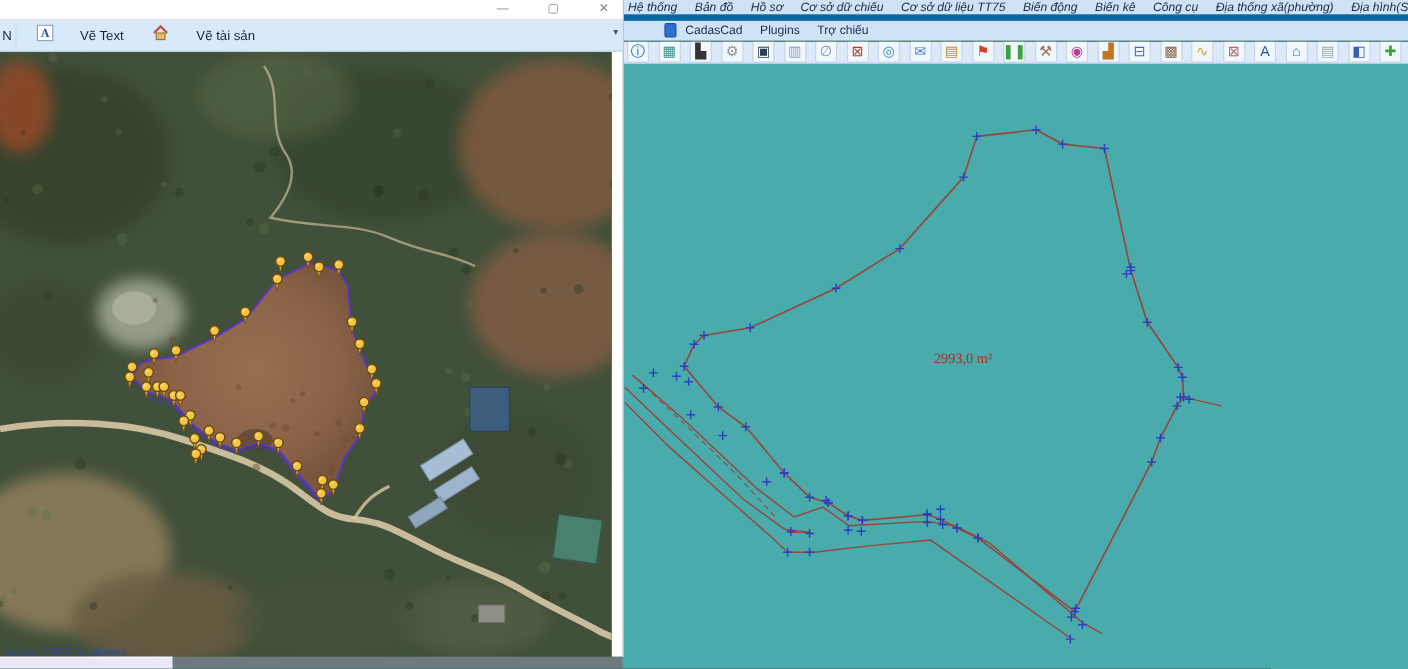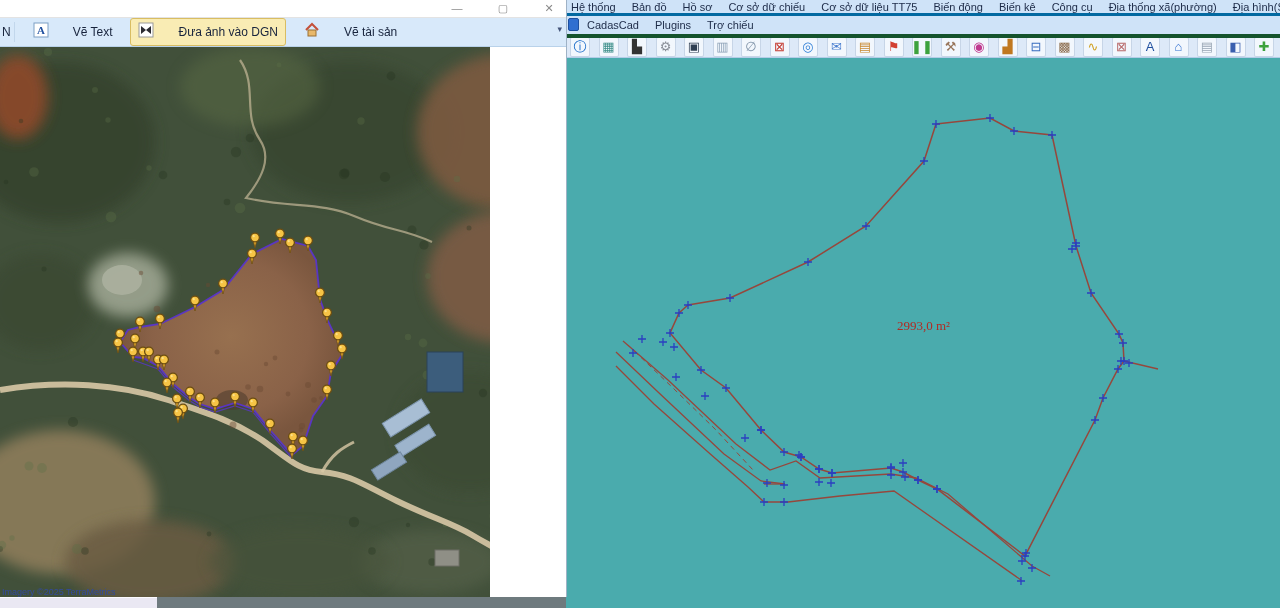--- a/index.html
+++ b/index.html
@@ -2,46 +2,46 @@
 <html><head>
 <meta charset="utf-8">
 <style>
   html,body{margin:0;padding:0;background:#222;}
   #root{position:relative;width:1280px;height:608px;overflow:hidden;
         font-family:"Liberation Sans",sans-serif;background:#4aabad;}
 
   
   #right-app{position:absolute;left:566px;top:0;width:714px;height:608px;z-index:1;display:flex;flex-direction:column;}
   .menu-row{background:#cfe3f8;display:flex;align-items:center;gap:0;white-space:nowrap;overflow:hidden;}
-  #menu-row1{height:15px;border-bottom:3px solid #0369a1;}
-  #menu-row2{height:20px;border-bottom:4px solid #14532d;}
+  #menu-row1{height:15px;border-bottom:6px solid #0369a1;font-style:italic;}
+  #menu-row2{height:20px;border-bottom:1px solid #14532d;padding-left:36px;}
   .menu-item{font-size:11px;color:#1c2a47;padding:0 8px;cursor:default;}
   .menu-item:first-child{padding-left:5px;}
   #cadascad-mini-icon{width:9px;height:11px;background:#2f6fd0;border:1px solid #1c4f9f;margin-left:2px;border-radius:2px;flex:0 0 auto;}
   #right-toolbar{height:22px;background:#dde9f8;border-bottom:1px solid #b5cde8;display:flex;align-items:center;gap:8.5px;padding-left:4px;overflow:hidden;}
   .ricon{width:18px;height:18px;display:flex;align-items:center;justify-content:center;
          font-size:13px;line-height:18px;border:1px solid rgba(120,150,190,.35);border-radius:2px;
          background:#f2f7fd;cursor:pointer;flex:0 0 auto;}
-  #cad-wrap{flex:1;position:relative;margin-left:48px;}
+  #cad-wrap{flex:1;position:relative;}
   #cad-wrap svg{display:block;}
 
   
   #left-window{position:absolute;left:0;top:0;width:566px;height:597px;z-index:2;
                border-right:1px solid #9fb2c6;background:#fff;}
   #left-titlebar{height:17px;background:#ffffff;border-bottom:1px solid #e3e3e3;position:relative;}
   #window-controls{position:absolute;right:6px;top:0;height:17px;display:flex;gap:24px;align-items:center;}
   .win-ctl{width:22px;text-align:center;color:#8a8a8a;font-size:11px;line-height:15px;cursor:pointer;}
   #left-toolbar{height:28px;background:#d8e9fa;border-bottom:1px solid #b9d2ea;display:flex;align-items:center;gap:10px;padding-left:2px;position:relative;}
   .tbtn{display:flex;align-items:center;gap:5px;padding:3px 7px;border:1px solid transparent;border-radius:3px;cursor:pointer;}
   .tbtn.hl{background:#f9ecb4;border-color:#d9bd62;}
   .tbtn-label{font-size:12px;color:#17233c;margin-left:19px;}
   .tbtn .ticon{width:16px;height:16px;display:inline-flex;}
   #tb-partial{font-size:12px;color:#17233c;padding:3px 3px 3px 0;border-right:1px solid #c2d7ec;}
   #tb-caret{position:absolute;right:4px;top:6px;font-size:9px;color:#44557a;cursor:pointer;}
-  #sat-wrap{width:490px;height:552px;overflow:hidden;background:#0369a1;}
+  #sat-wrap{width:556px;height:552px;overflow:hidden;background:#0369a1;}
 
   
   .strip{position:absolute;top:597px;height:11px;z-index:3;}
   #strip-lavender{left:0;width:157px;background:#eae8f3;border-top:1px solid #fbfaff;}
   #strip-mud{left:157px;width:409px;background:#6e7a7e;}
 </style>
 </head>
 <body>
 <div id="root">
 
@@ -180,27 +180,20 @@
     <div id="left-toolbar">
       <span id="tb-partial">N</span>
       <span id="left-toolbar-buttons" style="display:flex;gap:10px;align-items:center;">
           <div class="tbtn">
             <span><svg class="ticon" viewBox="0 0 16 16">
                 <rect x="1" y="1" width="14" height="14" fill="#fff" stroke="#7d9fc4"></rect>
                 <text x="8" y="12" font-size="11" font-family="Liberation Serif,serif" font-weight="bold" fill="#1f4f9f" text-anchor="middle">A</text>
               </svg></span>
             <span class="tbtn-label">Vẽ Text</span>
           </div>
-          <div class="tbtn hl">
-            <span><svg class="ticon" viewBox="0 0 16 16">
-                <rect x="1" y="1" width="14" height="14" fill="#fff" stroke="#9a9a9a"></rect>
-                <path d="M3 4 L8 8 L3 12 Z M13 4 L8 8 L13 12 Z" fill="#2b2b33"></path>
-              </svg></span>
-            <span class="tbtn-label">Đưa ảnh vào DGN</span>
-          </div>
           <div class="tbtn">
             <span><svg class="ticon" viewBox="0 0 16 16">
                 <path d="M2 8 L8 2 L14 8" fill="none" stroke="#c4503a" stroke-width="2"></path>
                 <rect x="4" y="8" width="8" height="6" fill="#e8b86a" stroke="#9a7034"></rect>
               </svg></span>
             <span class="tbtn-label">Vẽ tài sản</span>
           </div>
         </span>
       <span id="tb-caret">▾</span>
     </div>

